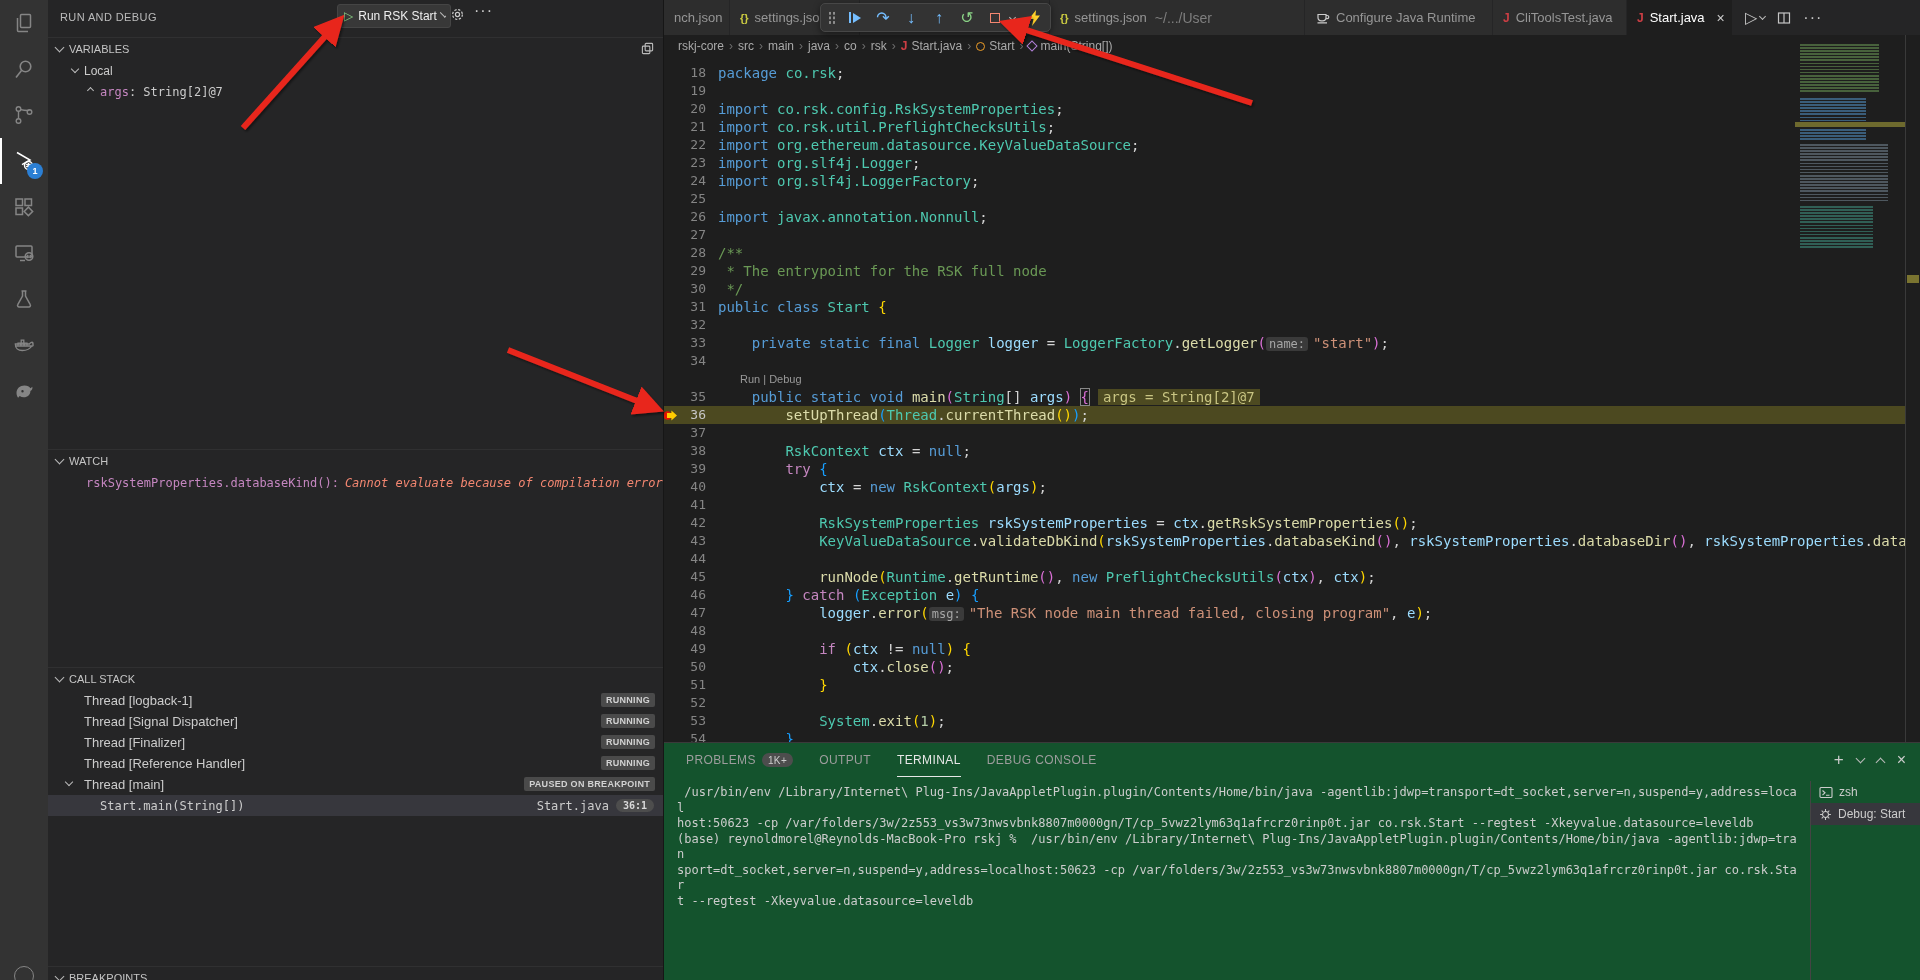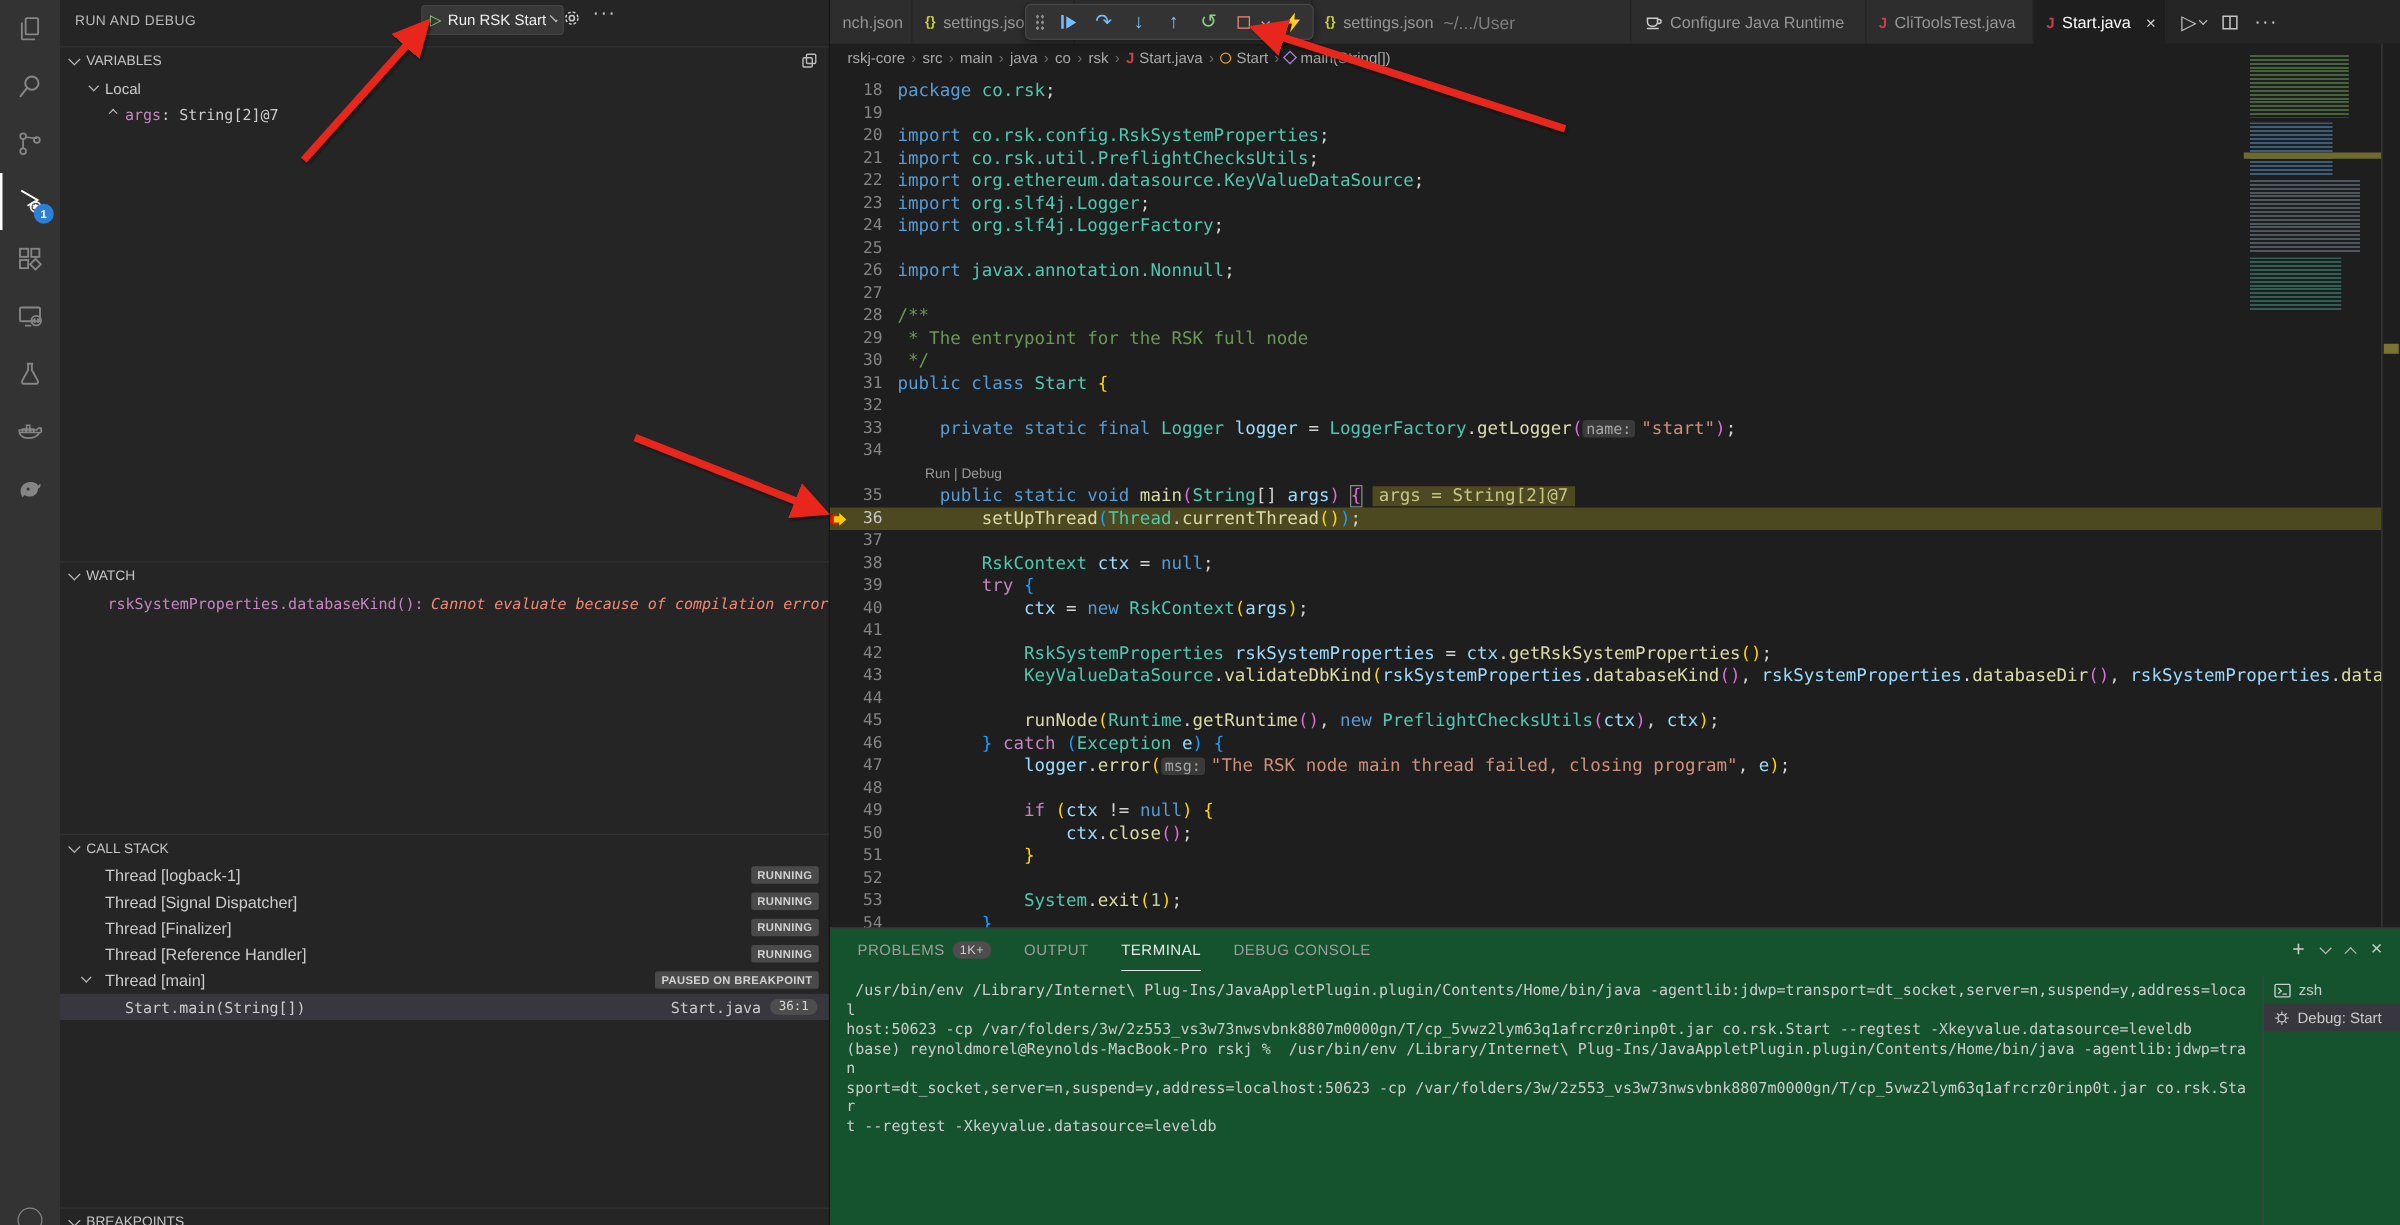--- a/index.html
+++ b/index.html
@@ -31,21 +31,21 @@
   .mono{font-family:"DejaVu Sans Mono",monospace}
   #var-copy{position:absolute;right:10px;top:4px;color:#bbbbbb;cursor:pointer}
   .var-name{color:#c586c0}
   .watch-expr{color:#c586c0}
   .watch-err{color:#f48771;font-style:italic;margin-left:6px}
   .thread-row{padding-left:36px;position:relative}
   .badge{position:absolute;right:9px;top:3px;background:#4a4a4a;color:#d2d2d2;font-size:9px;font-weight:700;
     padding:2px 5px;border-radius:2px;letter-spacing:.3px;font-family:"Liberation Sans",sans-serif}
   .frame-row{background:#37373d;padding-left:52px;position:relative;font-size:12px}
   .frame-right{position:absolute;right:10px;display:flex;align-items:center;gap:7px;font-size:12px;color:#cccccc}
-  .pos-pill{background:#4d4d4d;border-radius:8px;padding:1px 7px;font-size:10px;font-weight:400;color:#d8d8d8}
+  .pos-pill{background:#4d4d4d;border-radius:8px;padding:1px 7px;font-size:10px;font-weight:700;color:#d8d8d8}
   
   #main{position:absolute;left:664px;top:0;right:0;height:776px;background:#1e1e1e}
   #tabbar{height:35px;background:#252526;display:flex;position:relative}
   .tab{flex:none;display:flex;align-items:center;gap:6px;padding:0 10px;background:#2d2d2d;border-right:1px solid #252526;
     color:#969696;font-size:13px;overflow:hidden;cursor:pointer;white-space:nowrap}
   .tab.active{background:#1e1e1e;color:#ffffff}
   .tab.right-align{justify-content:flex-end}
   .tab .desc{color:#7e7e7e;font-size:14px;margin-left:2px}
   .ic-json{color:#cbcb41;font-weight:700;font-size:11px}
   .ic-java{color:#cc3e44;font-weight:700;font-size:12px}

